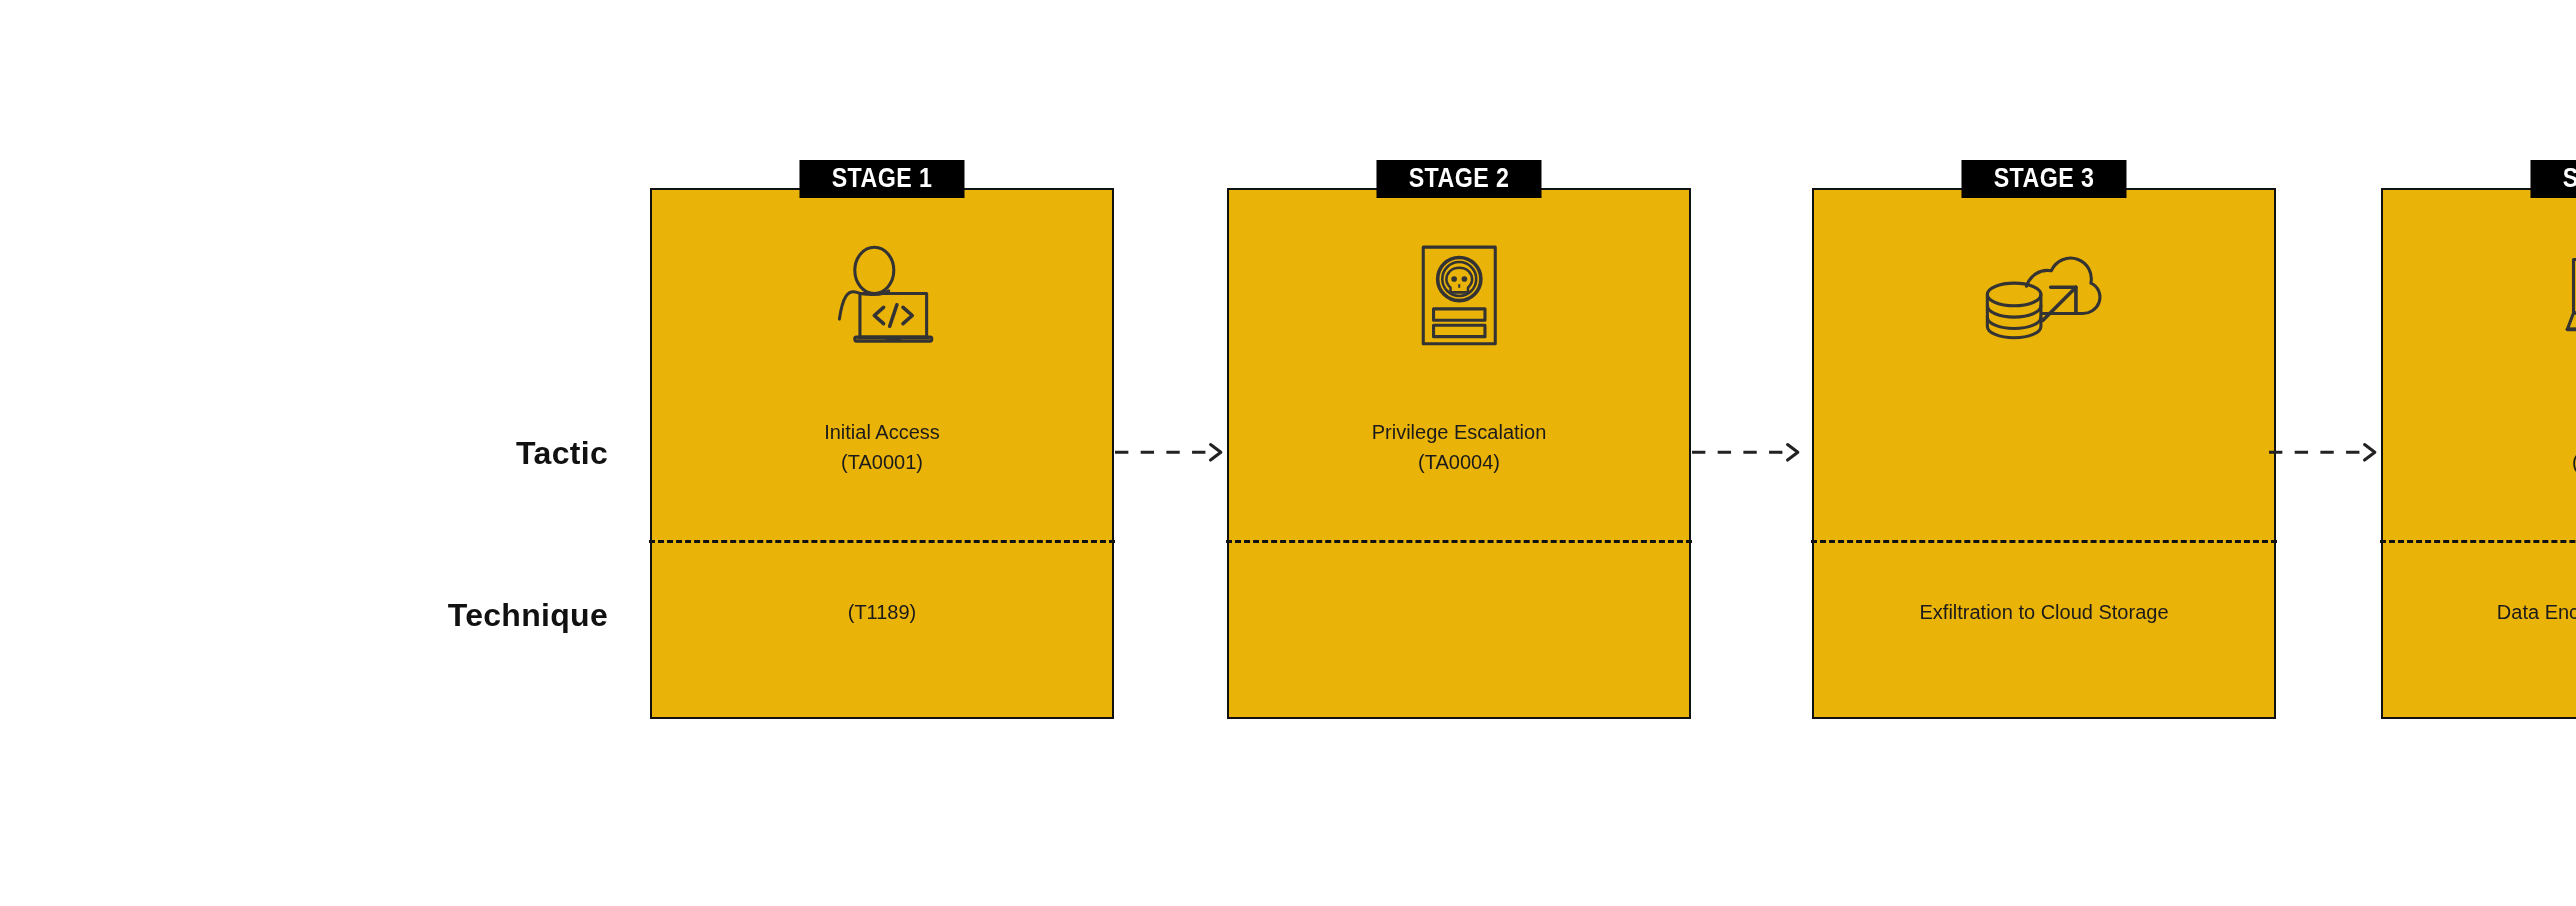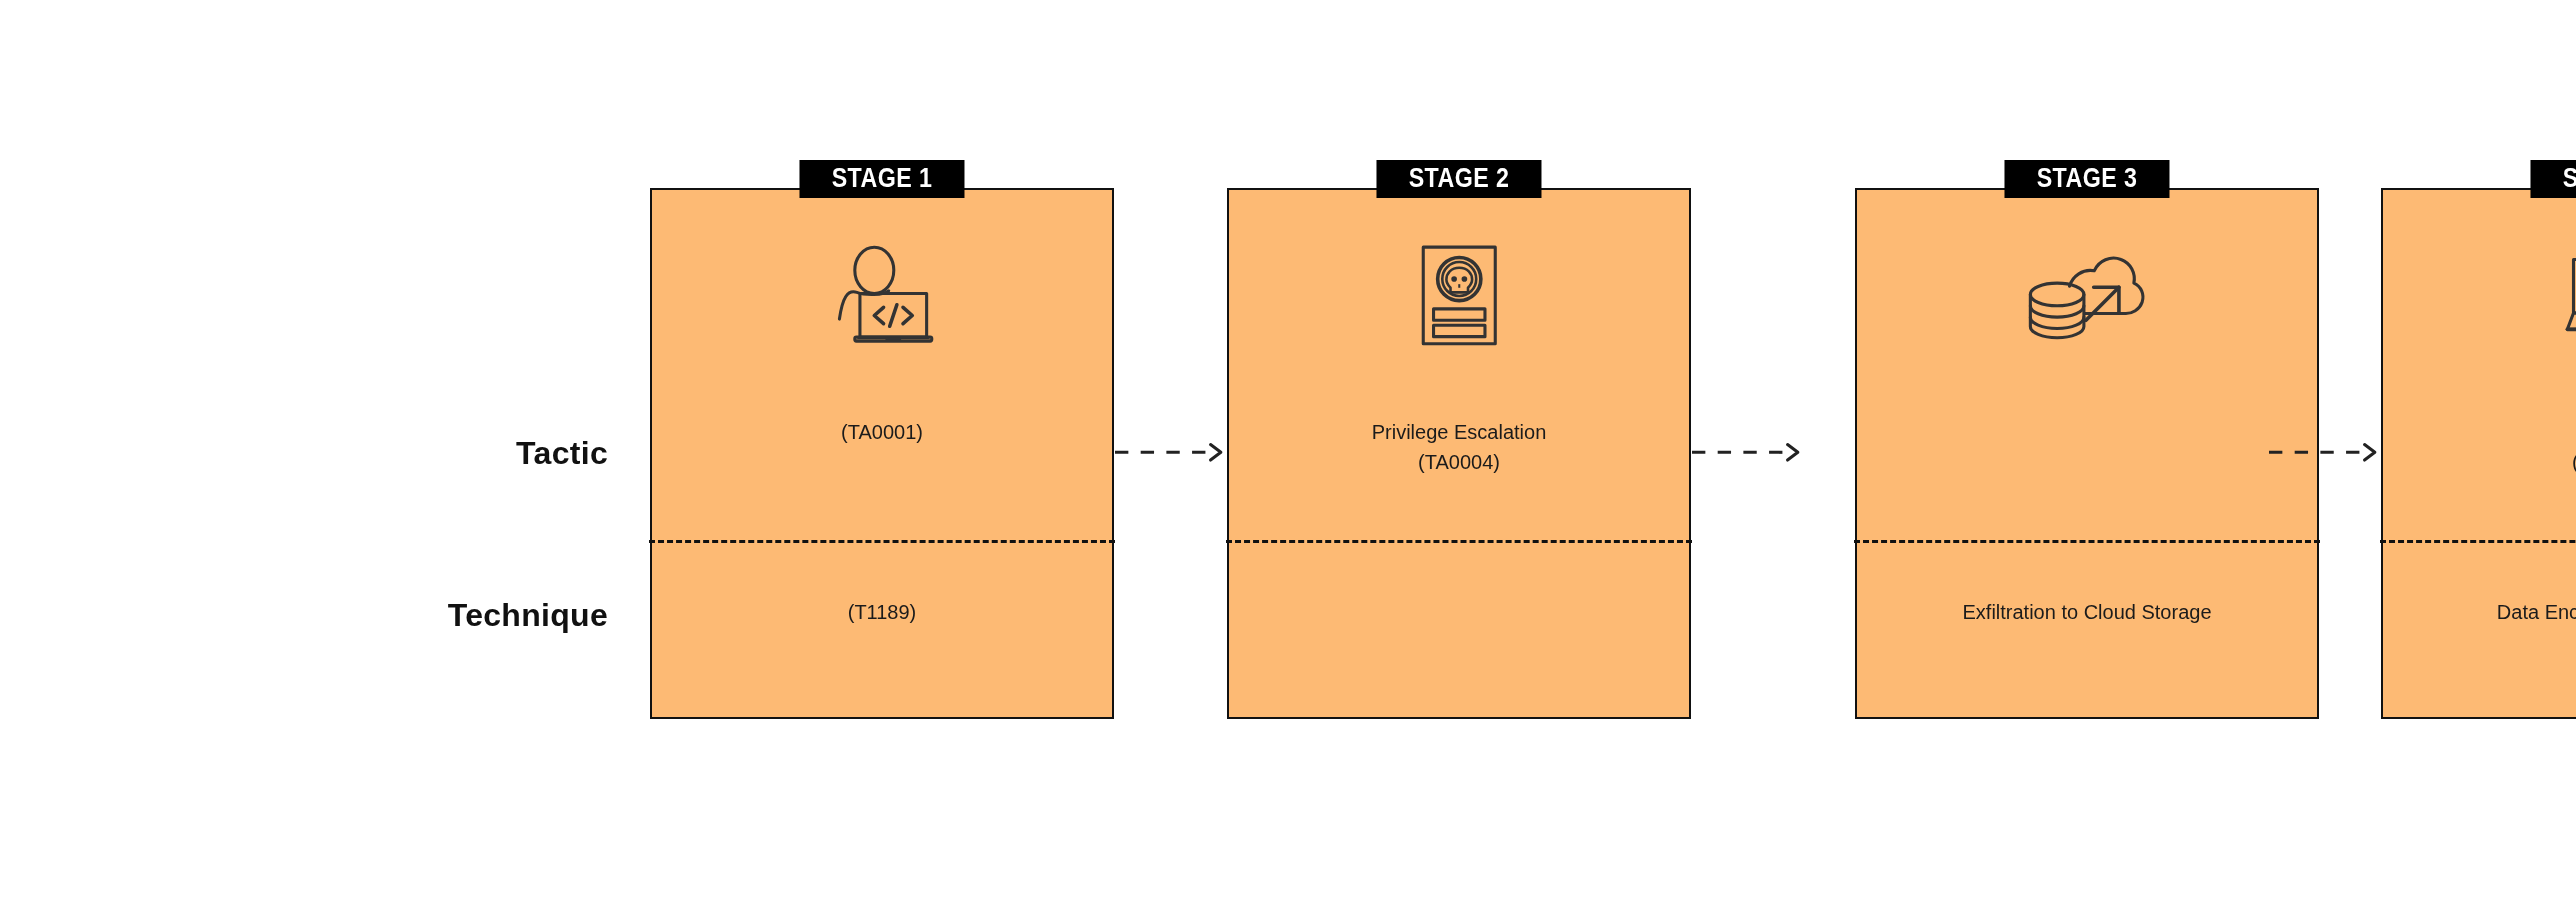--- a/index.html
+++ b/index.html
@@ -32,25 +32,25 @@
   #row-label-technique{ left: 361px; width: 247px; top: 585px; margin-top: 12px; }
 
   
   .stage {
     position: absolute;
     top: 188px;
     width: 464px;
     height: 531px;
     border: 2.6px solid #111111;
     box-sizing: border-box;
-    background: #fdba74;
+    background: #eab308;
   }
   #stage-0 { left: 650px; }
   #stage-1 { left: 1227px; }
-  #stage-2 { left: 1855px; }
+  #stage-2 { left: 1812px; }
   #stage-3 { left: 2381px; }
 
   
   .stage-banner {
     position: absolute;
     top: -30px;
     left: 50%;
     transform: translateX(-50%);
     background: #000000;
     color: #ffffff;
@@ -133,20 +133,21 @@
         <path d="M62 190 h150 l-10 -5 H72 Z" fill="#333333" stroke="none"></path>
         <rect x="62" y="185" width="150" height="8" rx="3"></rect>
         <line x1="124" y1="189" x2="150" y2="189" stroke-width="5"></line>
         <polyline points="118,127 100,143 118,159" stroke-width="7"></polyline>
         <polyline points="156,127 174,143 156,159" stroke-width="7"></polyline>
         <line x1="144" y1="122" x2="130" y2="164" stroke-width="7"></line>
       </g>
     </svg>
   </div>
   <div class="cell-text cell-tactic">
+    <span class="code-line">Initial Access</span>
     <span class="code-line">(TA0001)</span>
   </div>
   <div class="stage-divider"></div>
   <div class="cell-text cell-technique">
     <span class="code-line">(T1189)</span>
   </div>
 </div>
 
 <div class="stage" id="stage-1">
   <div class="stage-banner">

